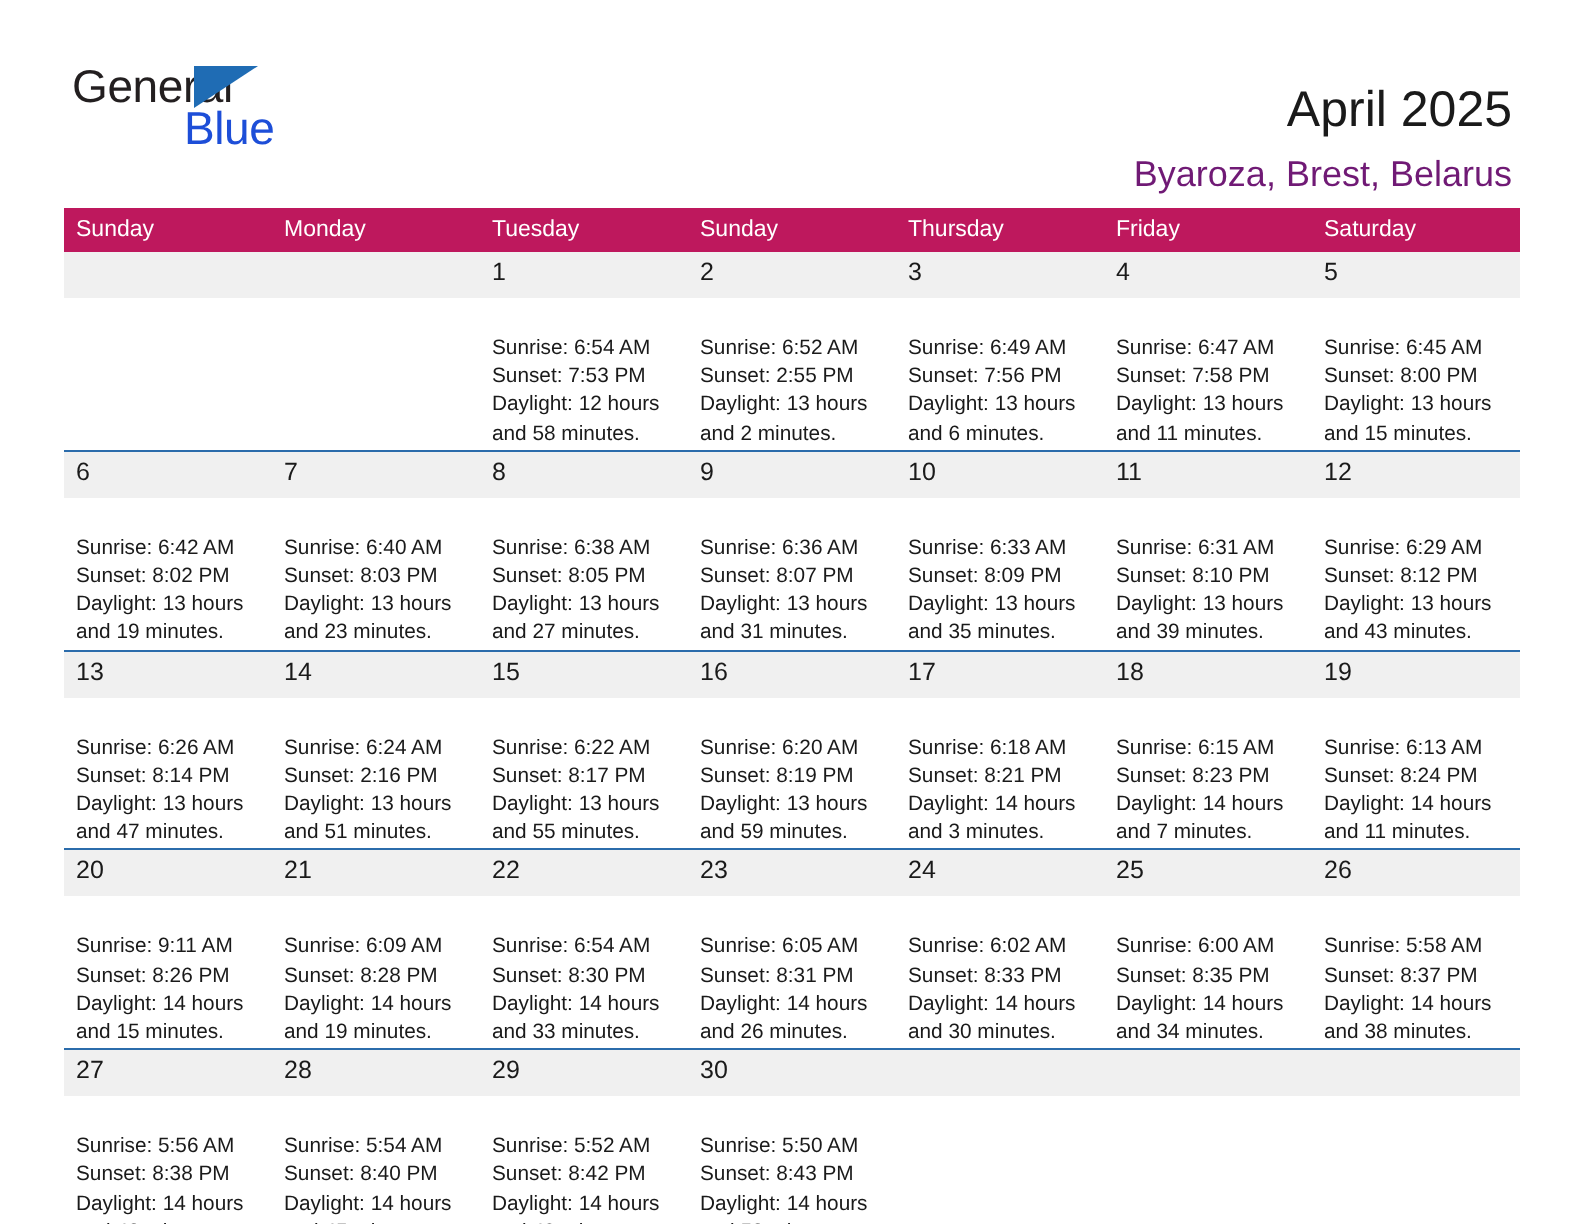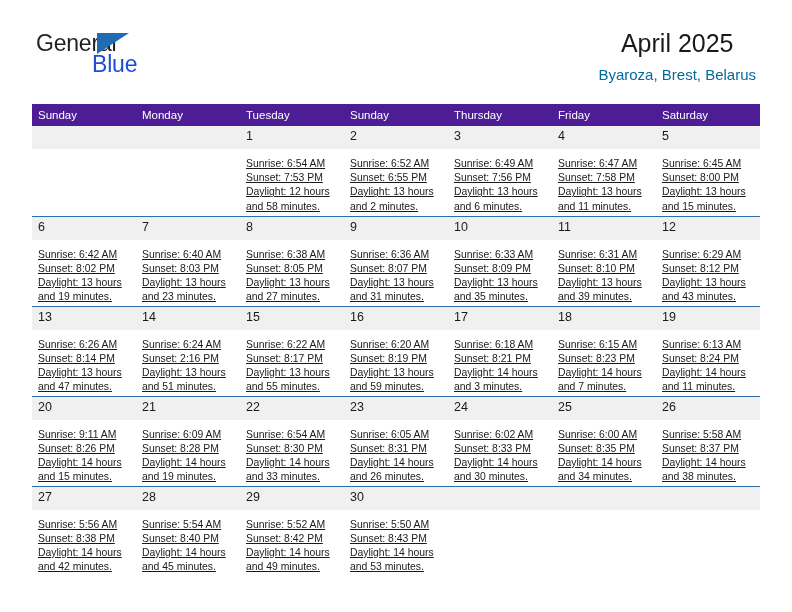--- a/index.html
+++ b/index.html
@@ -55,52 +55,52 @@
     left: 61px;
     top: 3px;
     width: 0; height: 0;
     border-left: 32px solid #1f6cb4;
     border-bottom: 21px solid transparent;
   }
 
   .title-block {
     position: absolute;
     right: 36px;
-    top: 28px;
-    text-align: center;
+    top: 40px;
+    text-align: right;
   }
   .cal-title {
     font-size: 25px;
     color: #1a1a1a;
     line-height: 30px;
     font-weight: normal;
     margin: 0;
   }
   .cal-subtitle {
-    font-size: 15px;
-    color: #0369a1;
+    font-size: 18px;
+    color: #701a75;
     line-height: 18px;
     margin: 8px 0 0 0;
     font-weight: normal;
   }
 
   
   .cal-wrap {
     position: absolute;
     left: 32px;
     top: 104px;
     width: 728px;
   }
   table.cal {
     border-collapse: collapse;
     table-layout: fixed;
     width: 728px;
   }
   table.cal th {
-    background: #4c1d95;
+    background: #be185d;
     color: #ffffff;
     font-size: 11.5px;
     font-weight: normal;
     text-align: left;
     padding: 5px 0 5px 6px;
     height: 20px;
     border: none;
     width: 104px;
     box-sizing: border-box;
   }
@@ -120,25 +120,24 @@
     font-size: 12.5px;
     color: #1a1a1a;
     padding: 3px 0 3px 6px;
     height: 17px;
     line-height: 15px;
   }
   .daynum.empty {
     color: transparent;
   }
   .cell-body {
-    padding: 8px 6px 0 6px;
+    padding: 19px 6px 0 6px;
     font-size: 10.4px;
     color: #1a1a1a;
     line-height: 14.2px;
-    text-decoration: underline;
   }
   .cell-body div {
     white-space: normal;
   }
   td.blank .daynum {
     background: #f0f0f0;
   }
 </style>
 </head>
 <body>
@@ -189,21 +188,21 @@
                 <div>Sunrise: 6:54 AM</div>
                 <div>Sunset: 7:53 PM</div>
                 <div>Daylight: 12 hours</div>
                 <div>and 58 minutes.</div>
               </div>
             </td>
             <td>
               <div class="daynum">2</div>
               <div class="cell-body">
                 <div>Sunrise: 6:52 AM</div>
-                <div>Sunset: 6:55 PM</div>
+                <div>Sunset: 2:55 PM</div>
                 <div>Daylight: 13 hours</div>
                 <div>and 2 minutes.</div>
               </div>
             </td>
             <td>
               <div class="daynum">3</div>
               <div class="cell-body">
                 <div>Sunrise: 6:49 AM</div>
                 <div>Sunset: 7:56 PM</div>
                 <div>Daylight: 13 hours</div>

